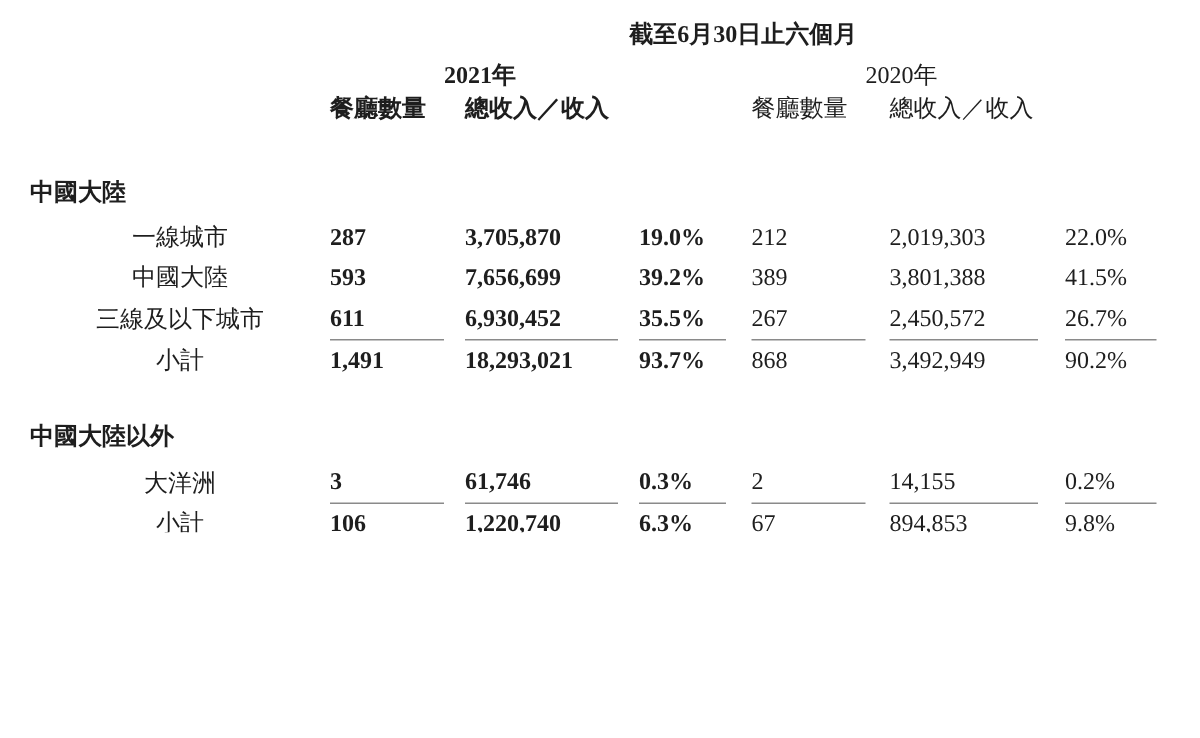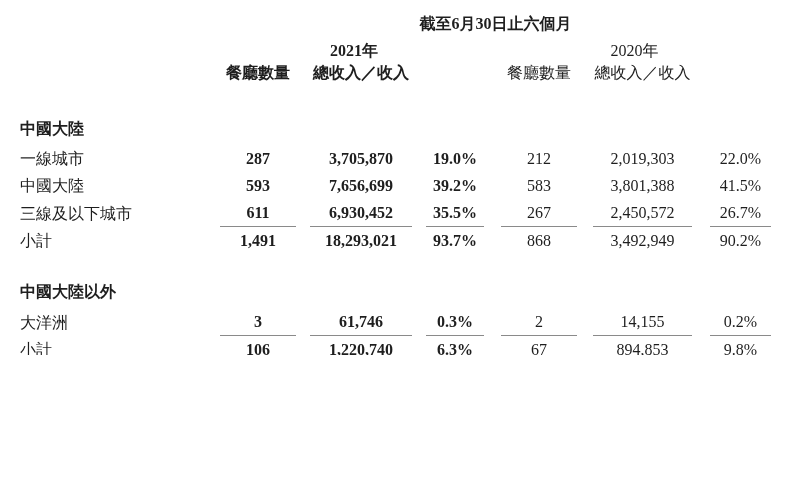--- a/index.html
+++ b/index.html
@@ -8,38 +8,38 @@
     width:800px;height:355px;
     background:#ffffff;
     box-sizing:border-box;
     padding:12px 0 0 20px;
     overflow:hidden;
     font-family:"Liberation Serif","DejaVu Serif",serif;
     color:#1e1e1e;
   }
   table.tbl{border-collapse:collapse;table-layout:fixed;width:751px;}
   td{padding:0;vertical-align:bottom;font-size:16px;line-height:18px;white-space:nowrap;overflow:visible;}
-  .r{text-align:center;}
-  .ctr{text-align:center;}
+  .r{text-align:left;}
+  .ctr{}
   .b{font-weight:bold;}
   .i{font-style:italic;}
   .bi{font-weight:bold;font-style:italic;}
   
   tr.title-row td{padding-top:2px;line-height:20px;}
   .titlecell{text-align:center;}
   tr.year-row td{padding-top:8px;}
   tr.colhdr-row td{padding-top:4px;}
   tr.unit-row td{padding-top:5px;}
   
   td.sechdr{padding-top:38px;padding-bottom:7px;}
   td.sechdr2{padding-top:29px;}
   tr.data td{padding-top:5px;padding-bottom:4px;}
   tr.sub td{padding-top:5px;padding-bottom:4px;margin-top:10px;}
   td.ul{border-bottom:1.5px solid #8a8a8a;}
-  td.lbl{text-align:left;}
+  td.lbl{text-align:center;}
 </style>
 </head>
 <body>
 
 <div class="page">
   <table class="tbl">
     <colgroup>
       <col style="width:200px">
       <col style="width:76px">
       <col style="width:14px">
@@ -100,21 +100,21 @@
           <td class="r">22.0%</td>
         </tr>
         <tr class="data">
           <td class="lbl">中國大陸</td>
           <td class="r b">593</td>
           <td></td>
           <td class="r b">7,656,699</td>
           <td></td>
           <td class="r b">39.2%</td>
           <td></td>
-          <td class="r">583</td>
+          <td class="r">389</td>
           <td></td>
           <td class="r">3,801,388</td>
           <td></td>
           <td class="r">41.5%</td>
         </tr>
         <tr class="data">
           <td class="lbl">三線及以下城市</td>
           <td class="r b ul">611</td>
           <td></td>
           <td class="r b ul">6,930,452</td>

